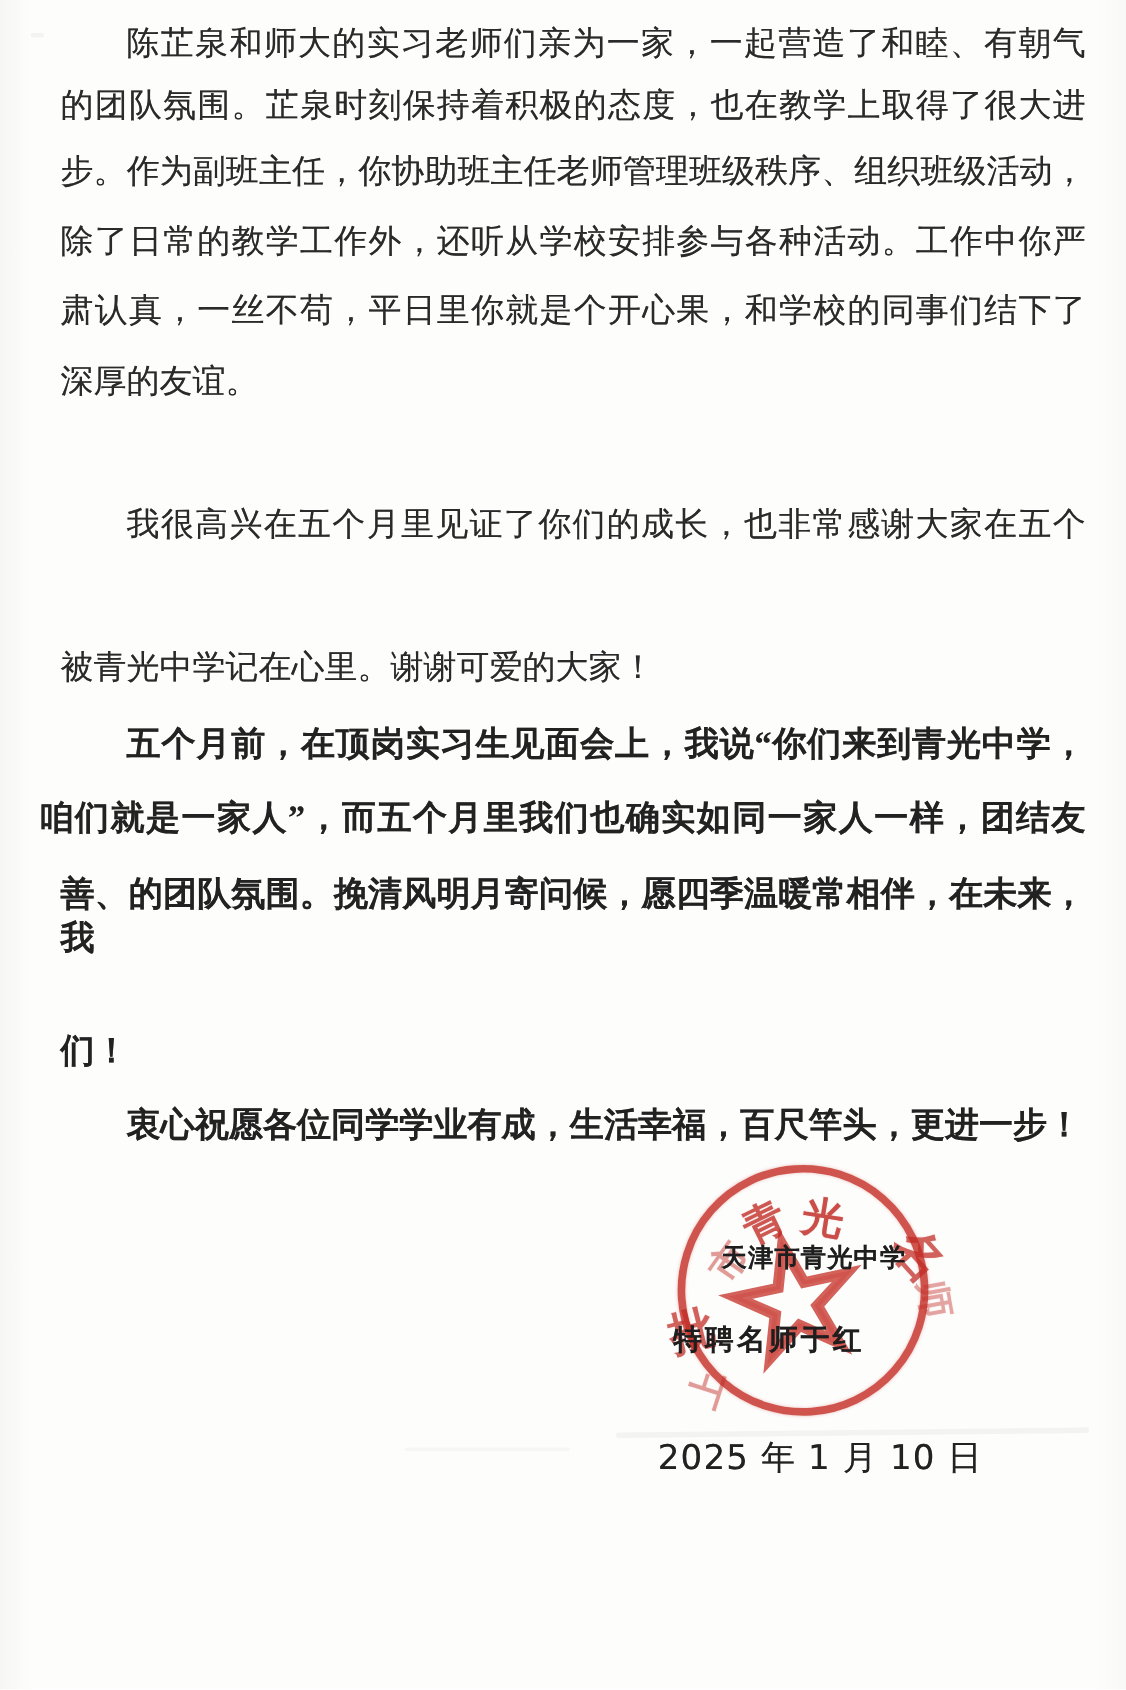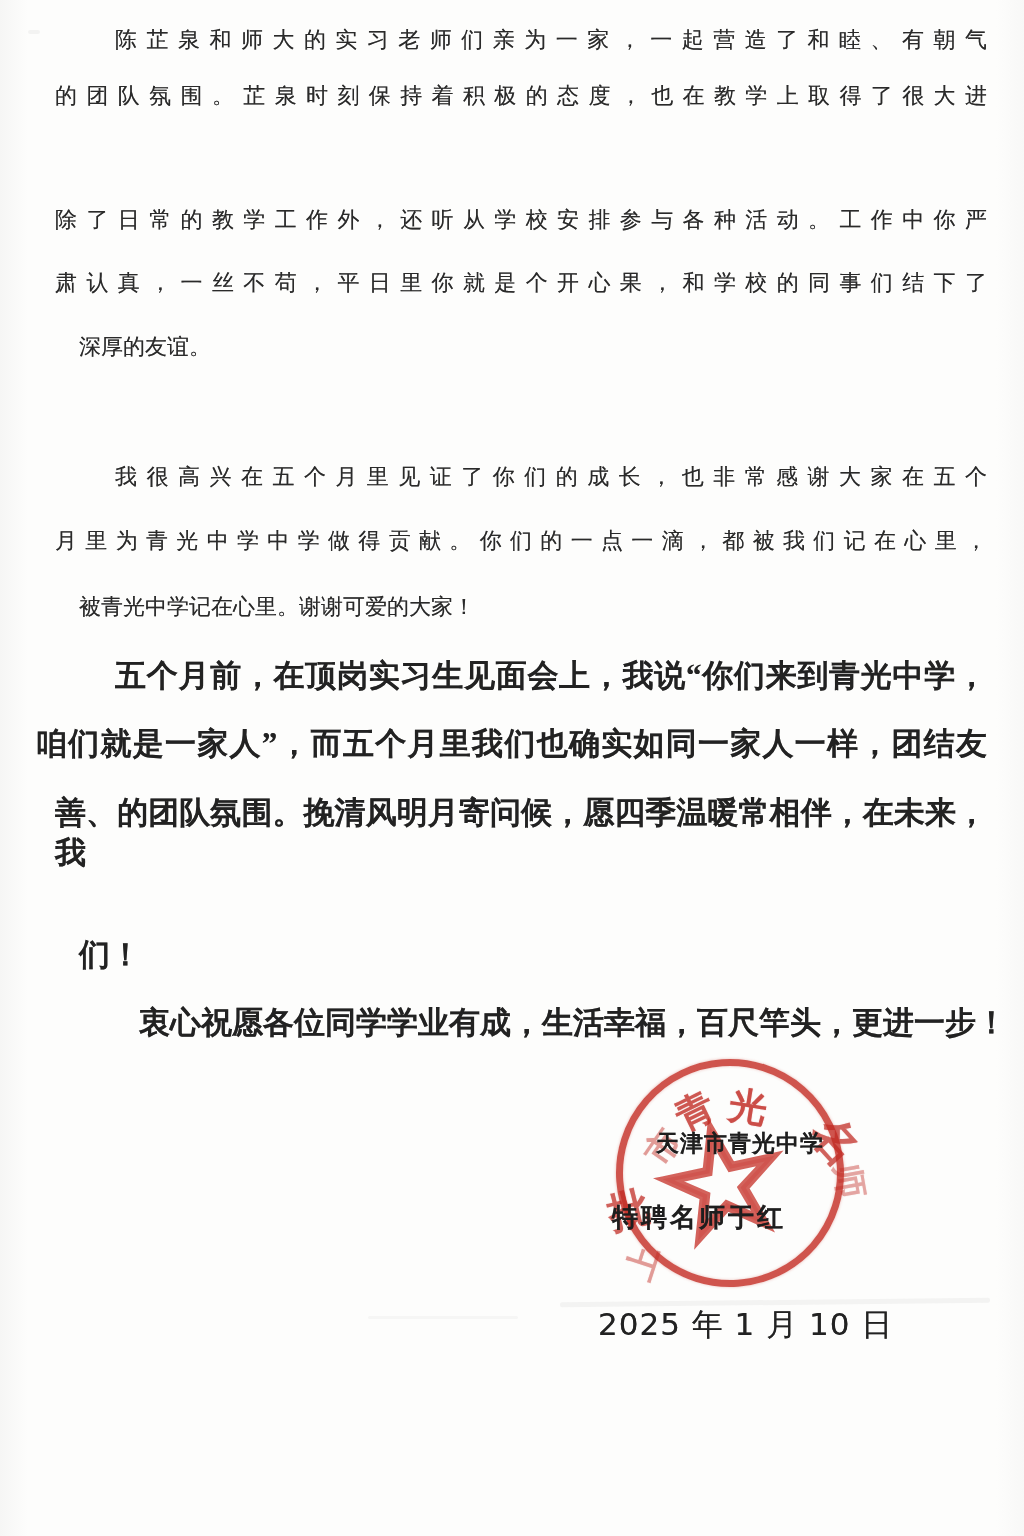--- a/index.html
+++ b/index.html
@@ -9,25 +9,25 @@
     font-family:"Liberation Serif","DejaVu Serif",serif;
     overflow:hidden;
   }
   .page{
     position:relative;width:1024px;height:1536px;
     background:linear-gradient(90deg,#f6f6f5 0px,#fdfdfc 28px,#fdfdfc 996px,#f8f8f7 1024px);
     color:#2b2b2b;
   }
   .line{
     position:absolute;left:55px;width:932px;height:44px;
-    font-size:22px;line-height:40px;color:#2a2a2a;
+    font-size:30px;line-height:40px;color:#2a2a2a;
     text-align:justify;text-align-last:justify;
     text-shadow:0 0 .4px rgba(40,40,40,.55);
   }
-  .line.short{text-align:center;text-align-last:left;margin-left:24px;}
+  .line.short{text-align:center;text-align-last:left;}
   .line.ind{padding-left:60px;width:872px;}
   .line.b{font-weight:700;font-size:31px;color:#222;}
   .line.l12{left:36px;width:951px;}
   
   .sig{position:absolute;font-weight:700;color:#1e1e1e;z-index:5;
        text-shadow:0 0 .5px rgba(20,20,20,.6);}
   .sig-school{left:612px;top:1128px;font-size:23px;letter-spacing:1px;margin-left:44px;}
   .sig-name{left:612px;top:1200px;font-size:26px;letter-spacing:3px;}
   .sig-date{left:598px;top:1264px;font-size:31px;font-weight:400;
             font-family:"DejaVu Sans","Liberation Sans",sans-serif;
@@ -66,27 +66,27 @@
   .sm2{left:368px;top:1316px;width:150px;height:3px;opacity:.35;}
   .sm3{left:28px;top:30px;width:12px;height:4px;opacity:.5;}
 </style>
 </head>
 <body>
 
 <div class="page">
 
   <div class="line ind" style="top:20px">陈芷泉和师大的实习老师们亲为一家，一起营造了和睦、有朝气</div>
   <div class="line" style="top:76px">的团队氛围。芷泉时刻保持着积极的态度，也在教学上取得了很大进</div>
+  <div class="line" style="top:136px">步。作为副班主任，你协助班主任老师管理班级秩序、组织班级活动，</div>
   <div class="line" style="top:200px">除了日常的教学工作外，还听从学校安排参与各种活动。工作中你严</div>
   <div class="line" style="top:263px">肃认真，一丝不苟，平日里你就是个开心果，和学校的同事们结下了</div>
   <div class="line short" style="top:327px">深厚的友谊。</div>
 
 
   <div class="line ind" style="top:457px">我很高兴在五个月里见证了你们的成长，也非常感谢大家在五个</div>
-  <div class="line" style="top:521px">月里为青光中学中学做得贡献。你们的一点一滴，都被我们记在心里，</div>
   <div class="line b ind" style="top:656px">五个月前，在顶岗实习生见面会上，我说“你们来到青光中学，</div>
 
   <div class="line short" style="top:587px">被青光中学记在心里。谢谢可爱的大家！</div>
   <div class="line b l12" style="top:724px">咱们就是一家人”，而五个月里我们也确实如同一家人一样，团结友</div>
   <div class="line b" style="top:793px">善、的团队氛围。挽清风明月寄问候，愿四季温暖常相伴，在未来，我</div>
   <div class="line b short" style="top:935px">们！</div>
 
   <div class="line b ind short" style="top:1003px">衷心祝愿各位同学学业有成，生活幸福，百尺竿头，更进一步！</div>
 
   <div class="seal">

